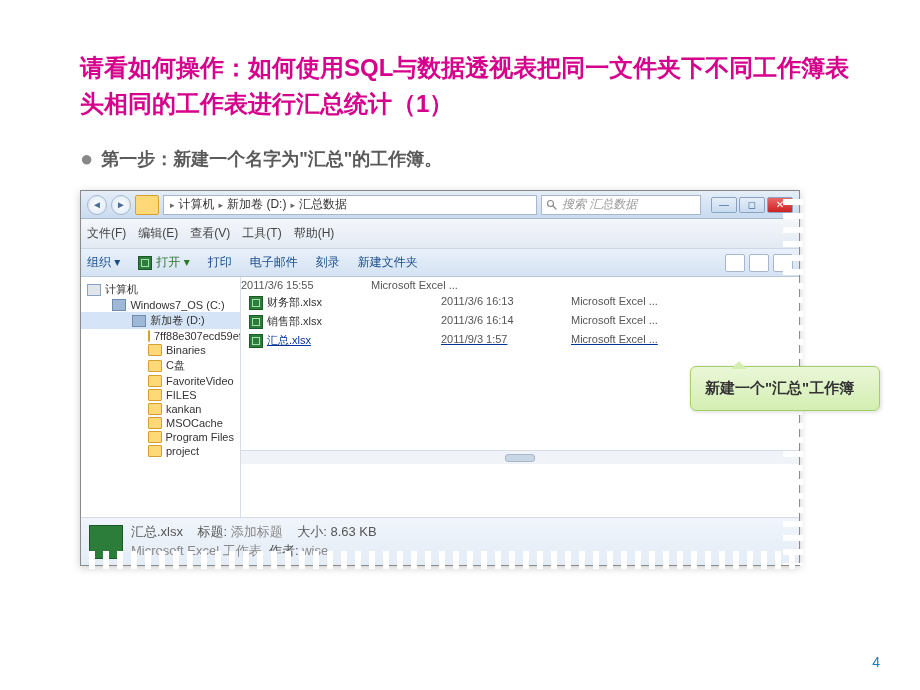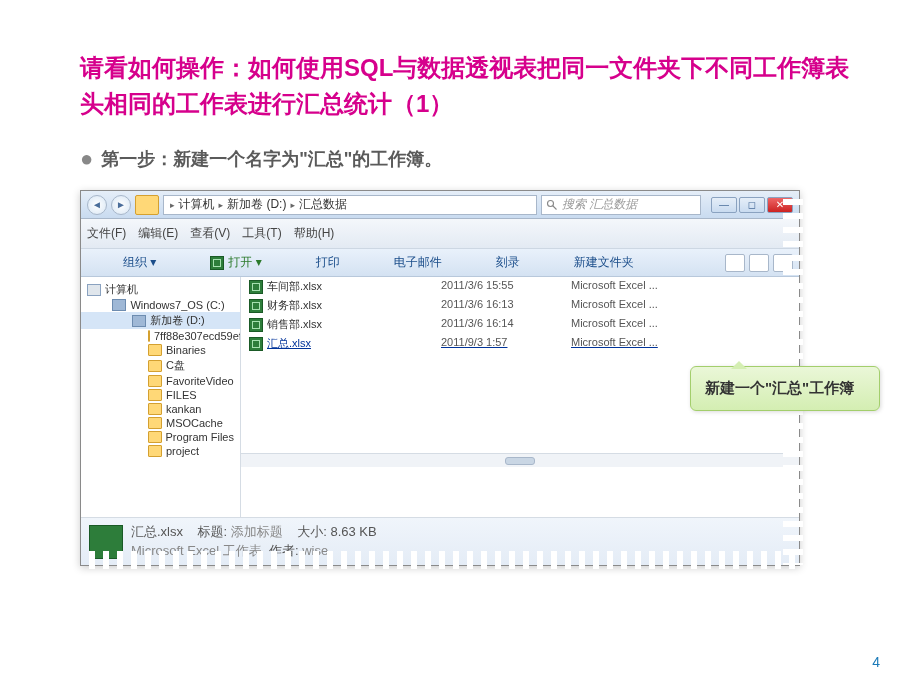--- a/index.html
+++ b/index.html
@@ -105,21 +105,21 @@
 .toolbar {
   height: 28px;
   background: linear-gradient(#e9f1fb,#d4e2f2);
   border-bottom: 1px solid #b8c8db;
   display: flex;
   align-items: center;
   padding: 0 6px;
   gap: 18px;
   color: #1a4d8a;
 }
-.tb-item { display: flex; align-items: center; gap: 4px; margin-left: 36px; }
+.tb-item { display: flex; align-items: center; gap: 4px; }
 .tb-item.green { color: #2b7a2b; }
 .tb-sep { flex: 1; }
 .view-icons { display: flex; gap: 4px; }
 .vicon { width: 20px; height: 18px; border: 1px solid #a8b7ca; background: #fff; border-radius: 2px; }
 .body-split { display: flex; height: 240px; }
 .tree {
   width: 160px;
   border-right: 1px solid #d5dce4;
   padding: 4px 0;
   overflow: hidden;
@@ -322,24 +322,20 @@
               <span>Program Files</span>
             </div>
           <div class="tree-row ind2">
               <span class="ficon folder"></span>
               <span>project</span>
             </div>
         </div>
 
         <div class="filepane">
           <div class="file-row">
-            <div class="fn">
-                <span class="excel-ico"></span>
-                <span>车间部.xlsx</span>
-              </div>
             <div class="fdate">2011/3/6 15:55</div>
             <div class="ftype">Microsoft Excel ...</div>
           </div>
           <div class="file-row">
             <div class="fn">
                 <span class="excel-ico"></span>
                 <span>财务部.xlsx</span>
               </div>
             <div class="fdate">2011/3/6 16:13</div>
             <div class="ftype">Microsoft Excel ...</div>

